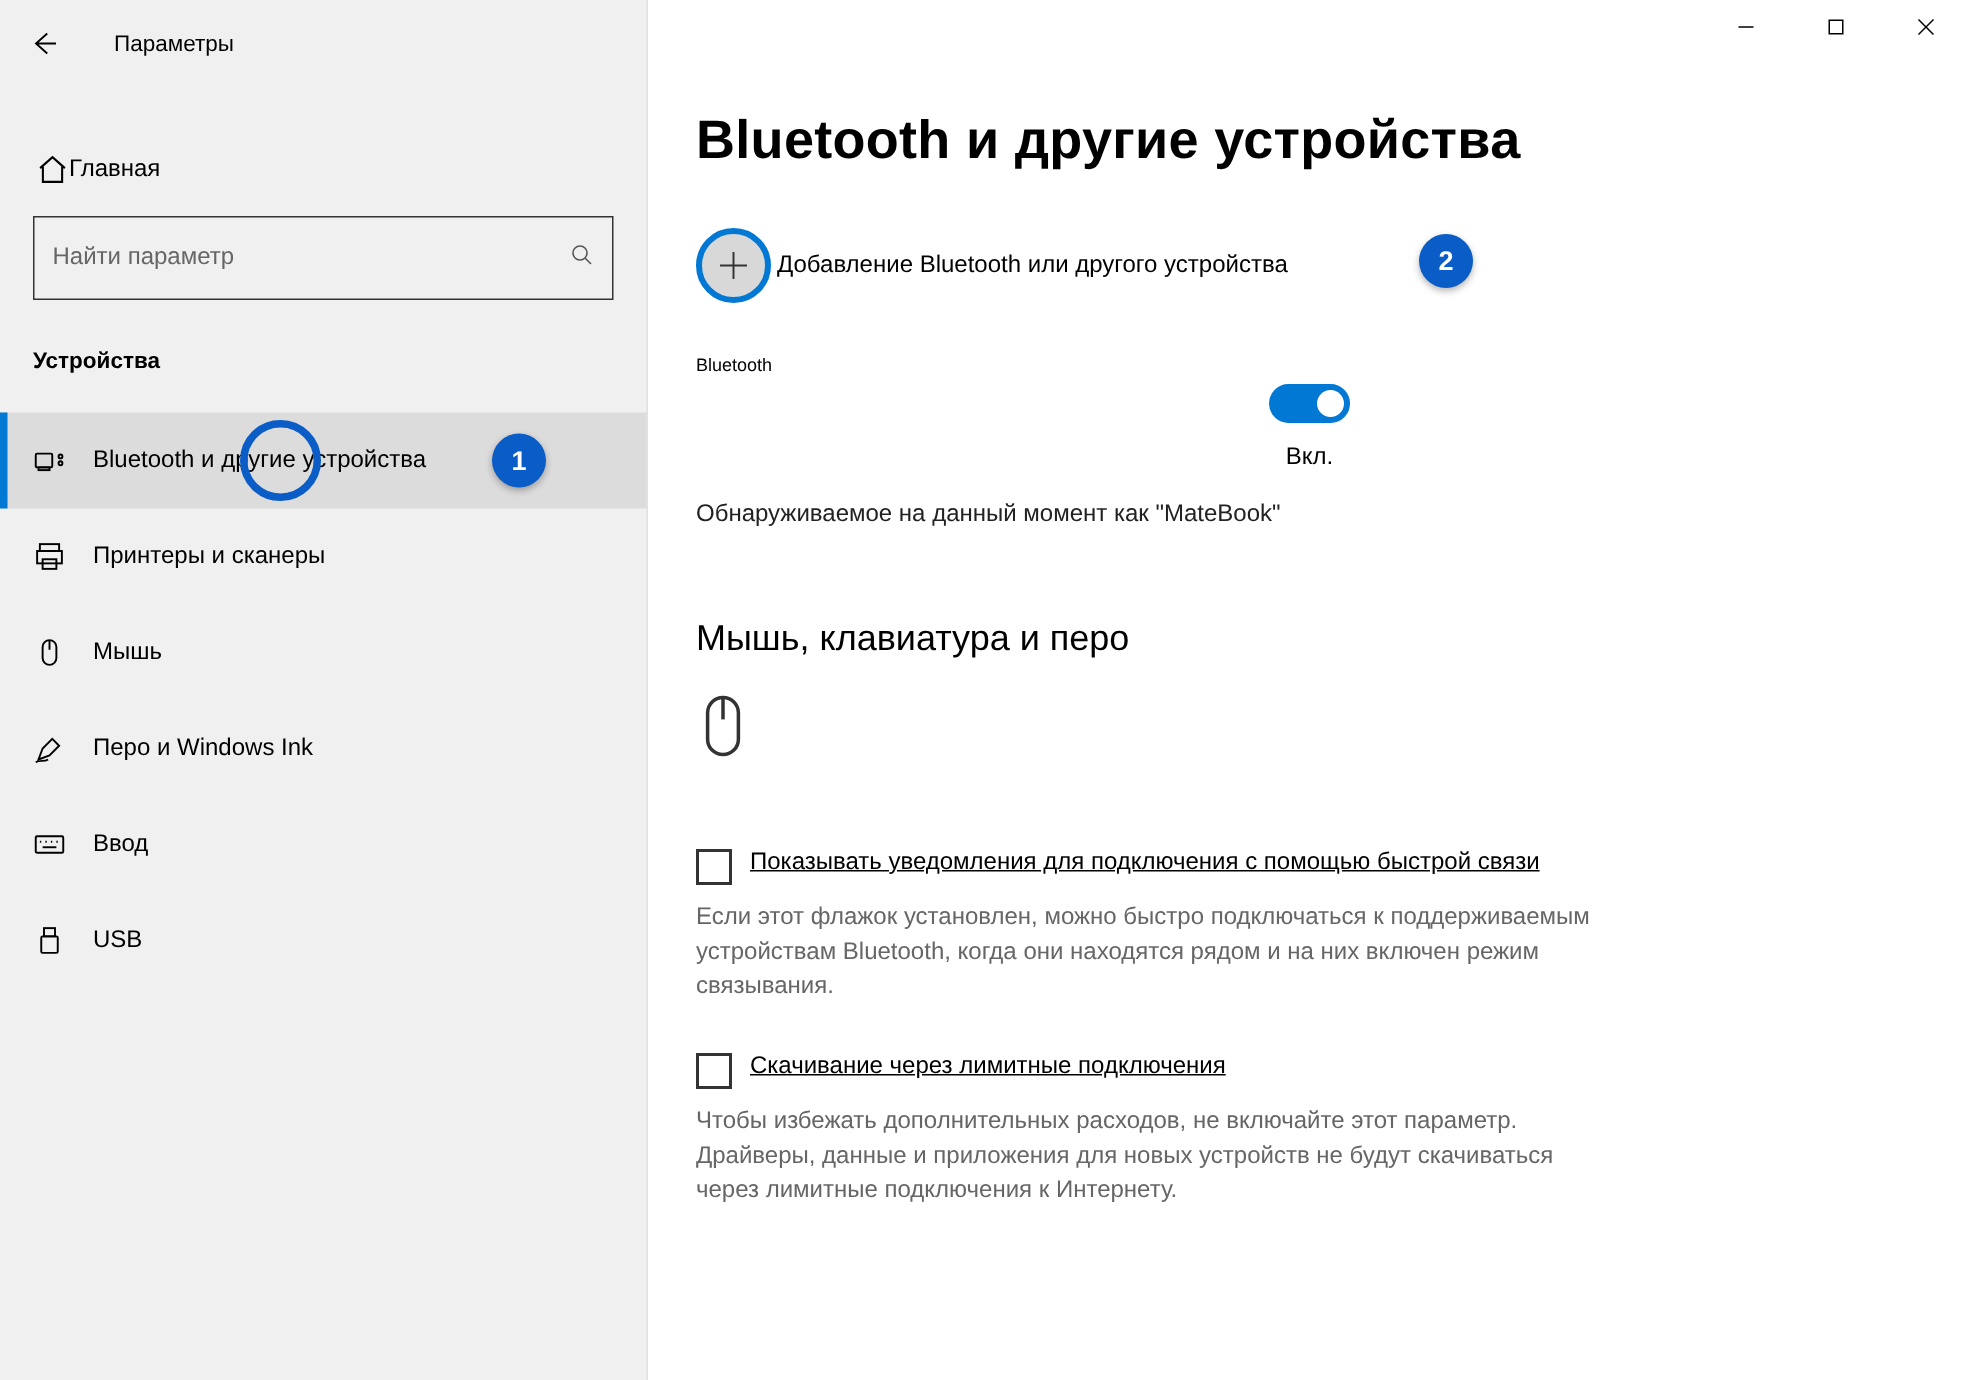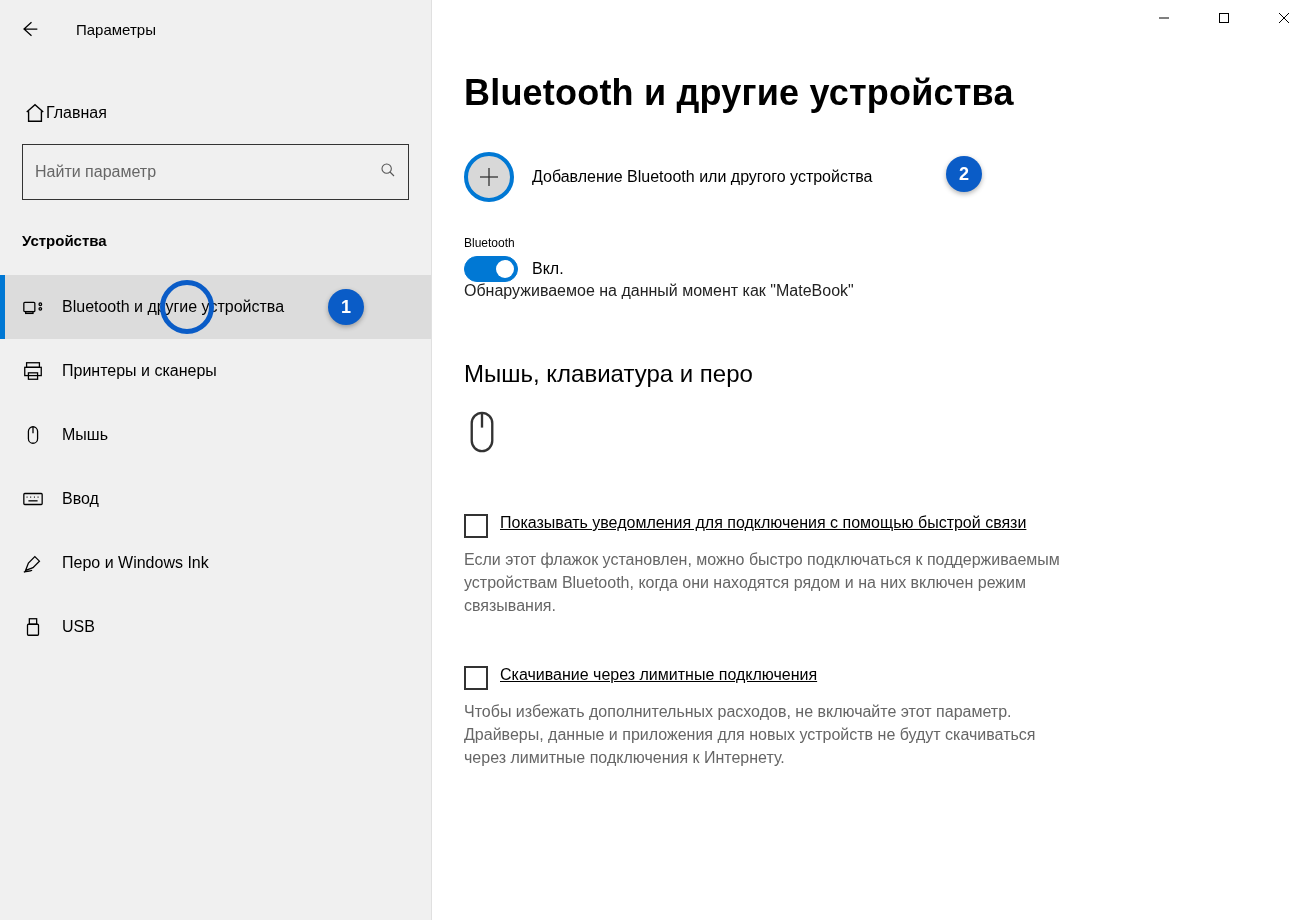--- a/index.html
+++ b/index.html
@@ -106,37 +106,39 @@
     cursor: pointer;
   }
   .title-btn svg { width: 12px; height: 12px; }
   h1.page-title {
     font-size: 36px;
     font-weight: 600;
     margin-bottom: 38px;
     letter-spacing: 0.2px;
   }
   .add-device-row {
-    display: flex; align-items: center; gap: 18px;
+    display: flex; align-items: center; gap: 4px;
     margin-bottom: 34px;
     position: relative;
   }
   .plus-btn {
     width: 50px; height: 50px;
     background: #d8d8d8;
     border-radius: 50%;
     display: flex; align-items: center; justify-content: center;
     border: 4px solid #0078d4;
     font-size: 28px;
     color: #333;
     font-weight: 300;
   }
   .bt-label { font-size: 12px; margin-bottom: 6px; }
   .toggle-row {
     display: flex; align-items: center; gap: 14px;
+    margin-bottom: 20px;
+    flex-direction: column;
   }
   .toggle {
     width: 54px; height: 26px;
     background: #0078d4;
     border: 1px solid #0078d4;
     border-radius: 14px;
     position: relative;
   }
   .toggle-knob {
     position: absolute;
@@ -171,21 +173,21 @@
   }
   .checkbox-label, .checkbox-label-wrap {
     font-size: 16px;
     max-width: 560px;
   }
   .help-text {
     color: #666;
     font-size: 16px;
     max-width: 600px;
     line-height: 1.45;
-    margin-bottom: 48px;
+    margin-bottom: 32px;
   }
   .annot {
     width: 36px; height: 36px;
     border-radius: 50%;
     background: #0a5cc7;
     color: #fff;
     font-size: 18px;
     font-weight: 600;
     display: flex; align-items: center; justify-content: center;
     box-shadow: 0 2px 5px rgba(0,0,0,0.3);
@@ -267,41 +269,41 @@
               <line x1="12" y1="3" x2="12" y2="10"></line>
             </svg>
         </span>
         <span class="nav-label">Мышь</span>
       </div>
 
 
       <div class="nav-item">
         <span class="nav-icon">
           <svg viewBox="0 0 24 24" width="22" height="22" fill="none" stroke="#000" stroke-width="1.4">
+              <path d="M4 20 L7 12 L14 5 L19 10 L12 17 Z"></path>
+              <path d="M2 22 C5 20 8 22 11 20"></path>
+            </svg>
+        </span>
+        <span class="nav-label">Перо и Windows Ink</span>
+      </div>
+
+      <div class="nav-item">
+        <span class="nav-icon">
+          <svg viewBox="0 0 24 24" width="22" height="22" fill="none" stroke="#000" stroke-width="1.4">
               <rect x="2" y="6" width="20" height="12" rx="1"></rect>
               <line x1="5" y1="10" x2="6" y2="10"></line>
               <line x1="9" y1="10" x2="10" y2="10"></line>
               <line x1="13" y1="10" x2="14" y2="10"></line>
               <line x1="17" y1="10" x2="18" y2="10"></line>
               <line x1="7" y1="14" x2="17" y2="14"></line>
             </svg>
         </span>
         <span class="nav-label">Ввод</span>
       </div>
 
-      <div class="nav-item">
-        <span class="nav-icon">
-          <svg viewBox="0 0 24 24" width="22" height="22" fill="none" stroke="#000" stroke-width="1.4">
-              <path d="M4 20 L7 12 L14 5 L19 10 L12 17 Z"></path>
-              <path d="M2 22 C5 20 8 22 11 20"></path>
-            </svg>
-        </span>
-        <span class="nav-label">Перо и Windows Ink</span>
-      </div>
-
 
       <div class="nav-item">
         <span class="nav-icon">
           <svg viewBox="0 0 24 24" width="22" height="22" fill="none" stroke="#000" stroke-width="1.4">
               <rect x="8" y="3" width="8" height="6"></rect>
               <rect x="6" y="9" width="12" height="12" rx="1"></rect>
             </svg>
         </span>
         <span class="nav-label">USB</span>
       </div>

